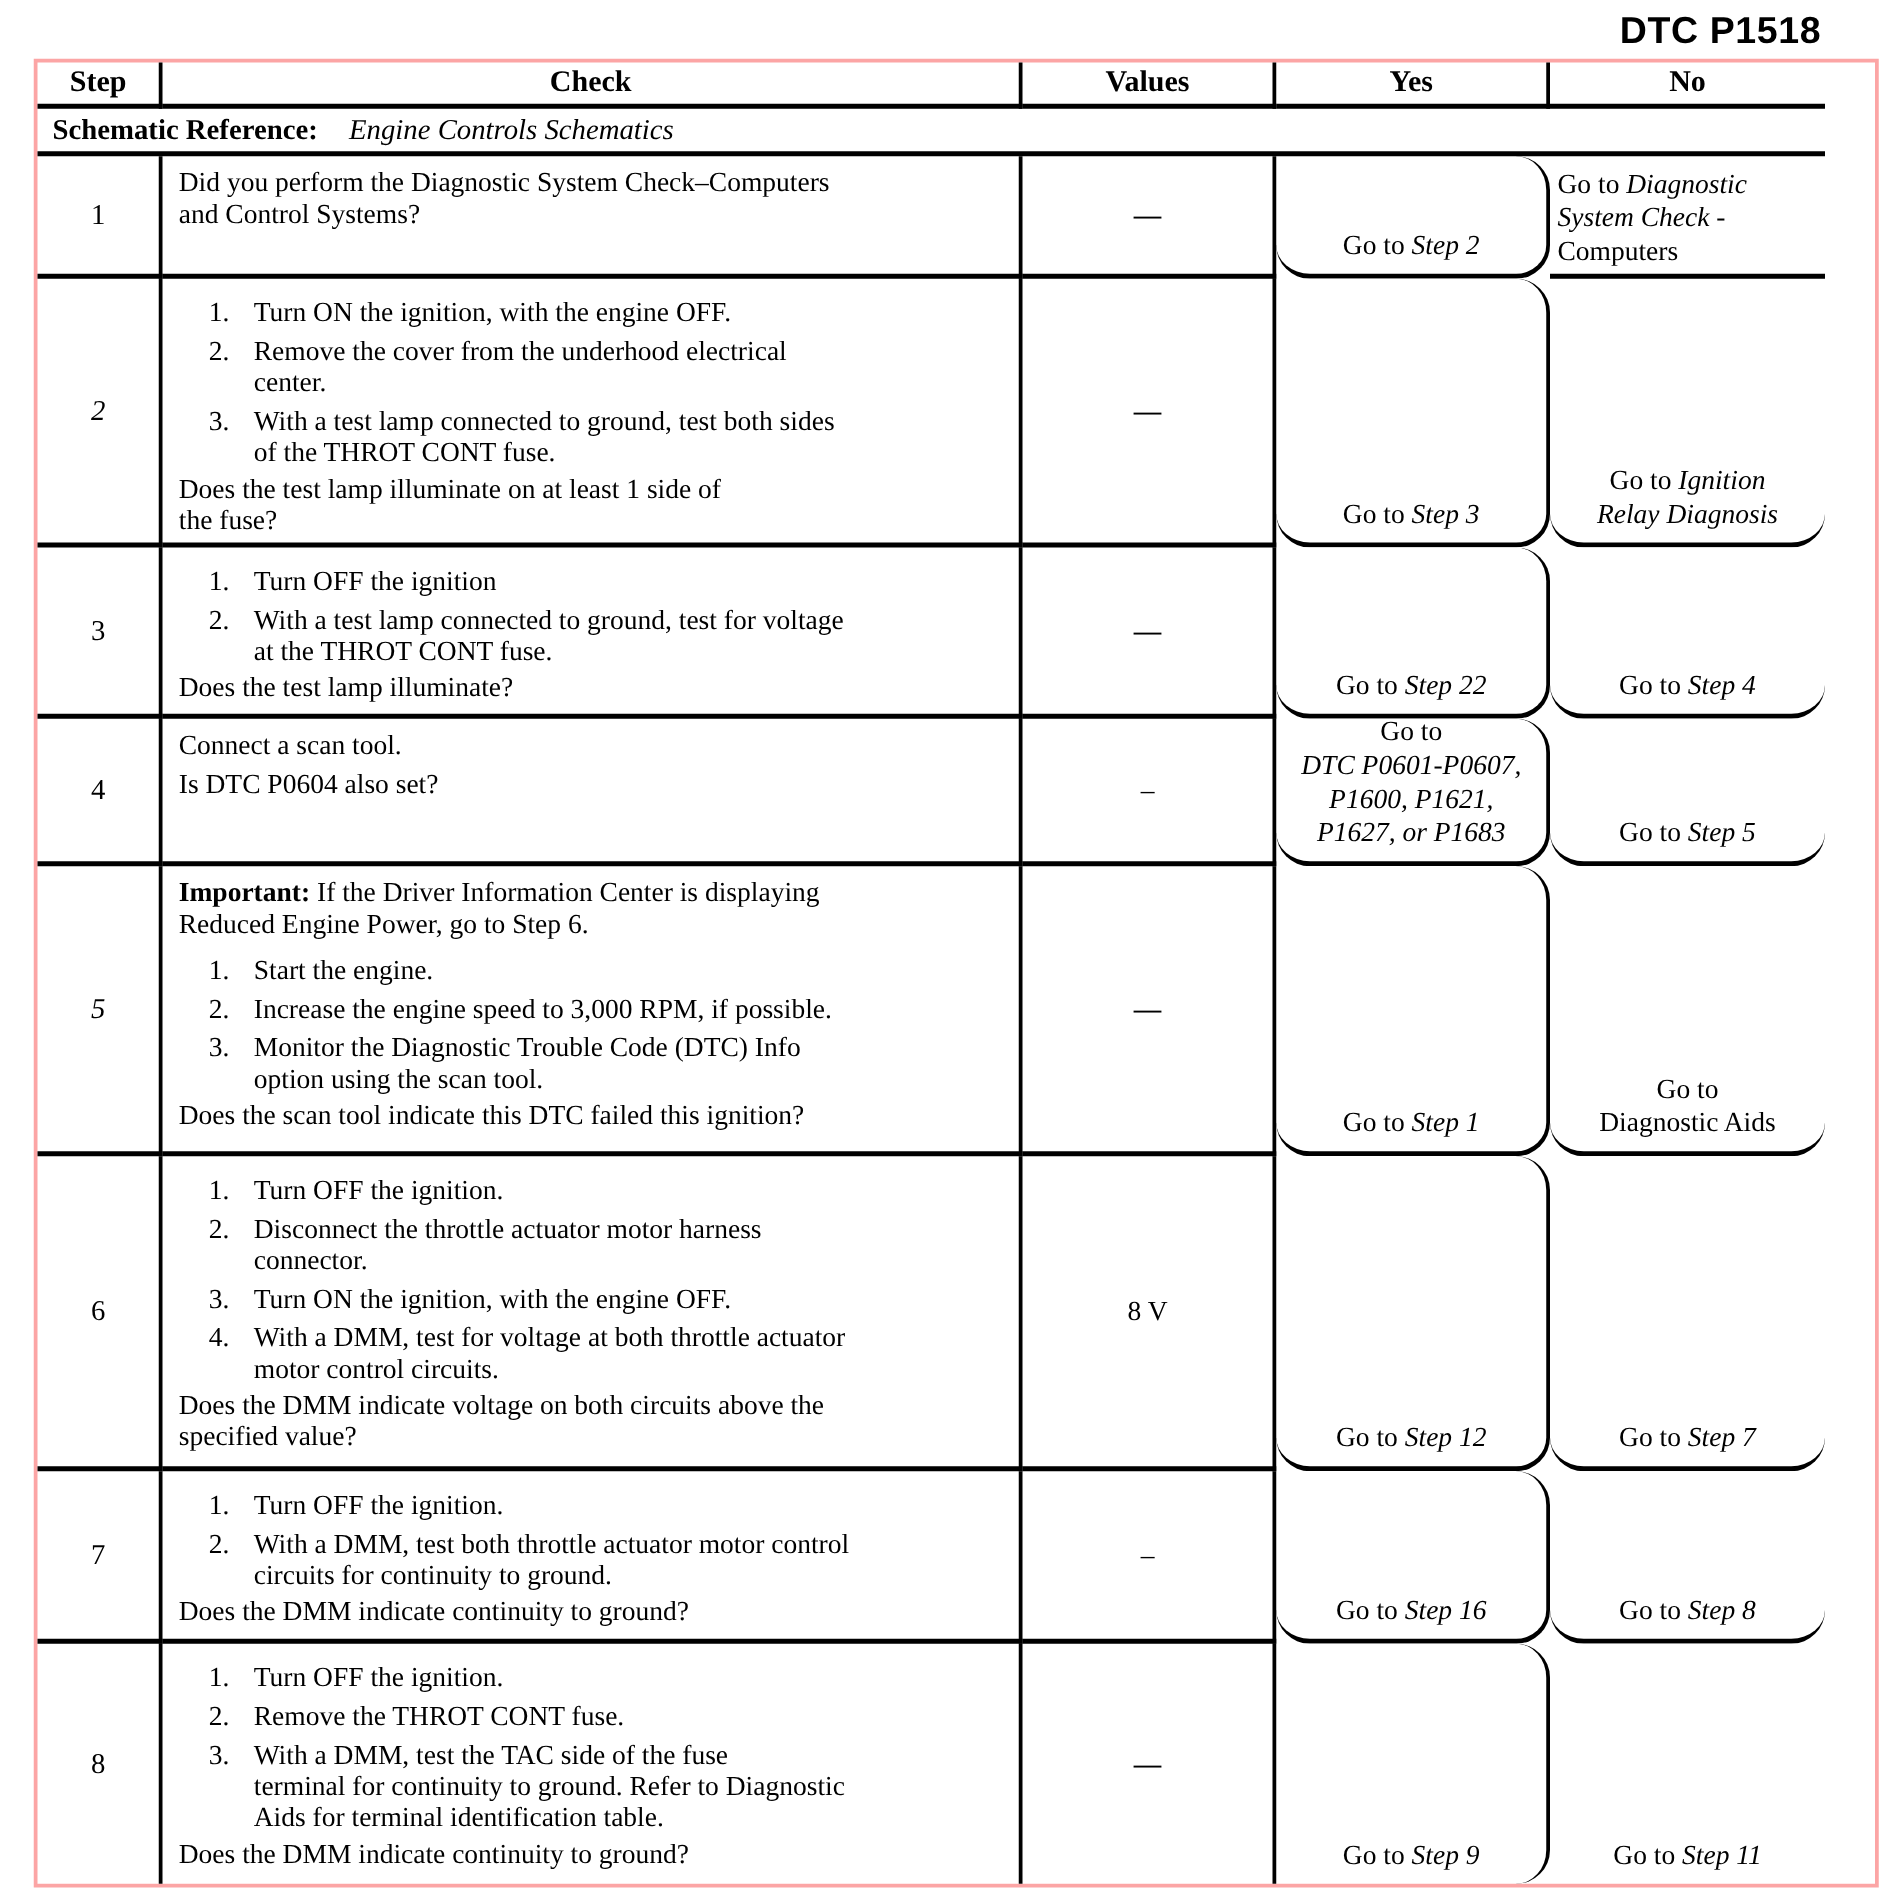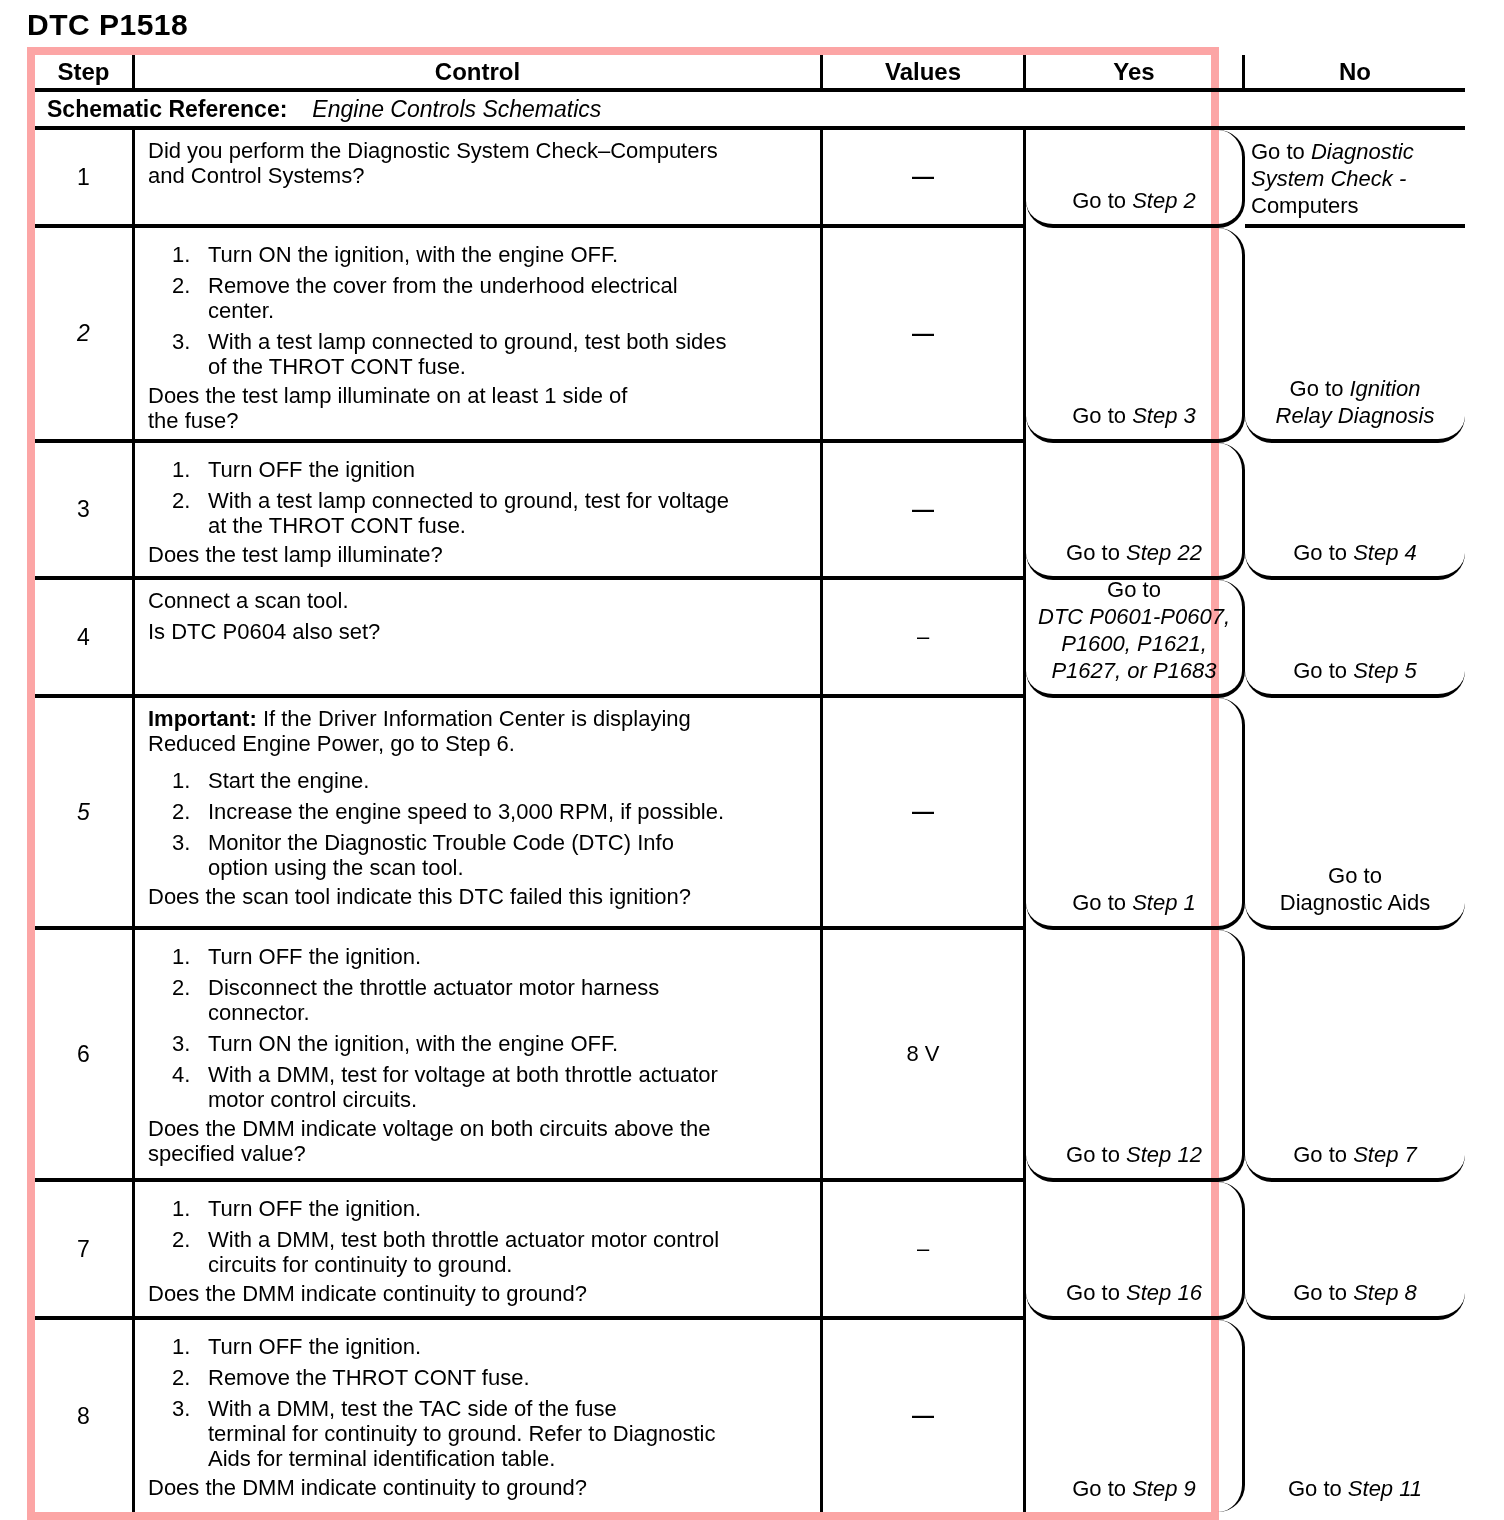--- a/index.html
+++ b/index.html
@@ -2,29 +2,30 @@
 <html><head>
 <meta charset="utf-8">
 <style>
   html,body{margin:0;padding:0;background:#fff;}
   .page{
     width:1504px;height:1520px;background:#fff;color:#000;
     font-family:"Liberation Sans","DejaVu Sans",sans-serif;
     position:relative;overflow:hidden;
   }
   .title{
-    width:1430px;margin:8px 0 5px 27px;text-align:left;
+    width:1430px;margin:8px 0 5px 27px;text-align:right;
     font-size:30px;font-weight:bold;letter-spacing:0.5px;
   }
   .grid{
-    margin-left:27px;width:1192px;box-sizing:border-box;
+    margin-left:27px;width:1476px;box-sizing:border-box;
     display:grid;
     grid-template-columns:100px 688px 203px 219px 220px;
     grid-template-rows:37px 38px 98px 215px 137px 118px 232px 252px 138px 192px;
-    border:8px solid #fca5a5;
+    border:3px solid #fca5a5;
+    font-family:Liberation Serif, serif;
   }
   .cell{
     box-sizing:border-box;border-right:3px solid #000;border-bottom:4px solid #000;
     overflow:hidden;font-size:22px;
   }
   .lastcol{border-right:none;}
   .lastrow{border-bottom:none;}
   .hcell{
     display:flex;align-items:center;justify-content:center;
     font-weight:bold;font-size:24px;
@@ -54,21 +55,21 @@
 <body>
 
 <div class="page">
   <div class="title">DTC P1518</div>
 
   <div class="grid" id="tbl">
     <div class="cell hcell">
         <span>Step</span>
       </div>
     <div class="cell hcell">
-        <span>Control</span>
+        <span>Check</span>
       </div>
     <div class="cell hcell">
         <span>Values</span>
       </div>
     <div class="cell hcell">
         <span>Yes</span>
       </div>
     <div class="cell hcell lastcol">
         <span>No</span>
       </div>

